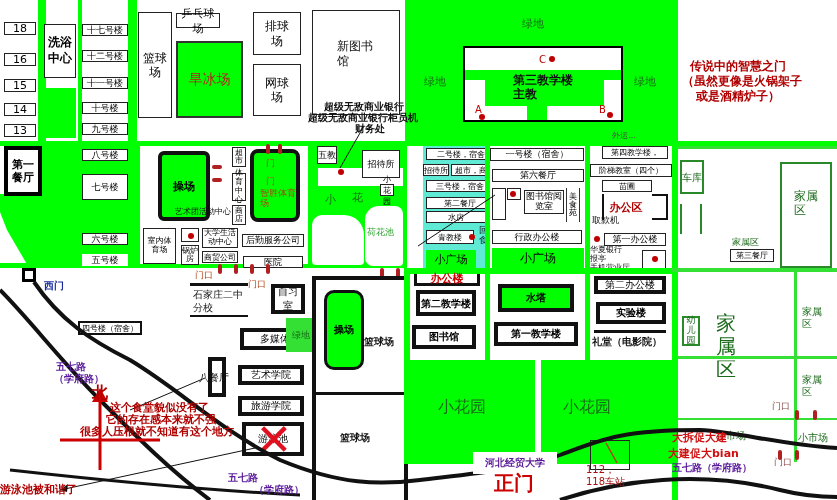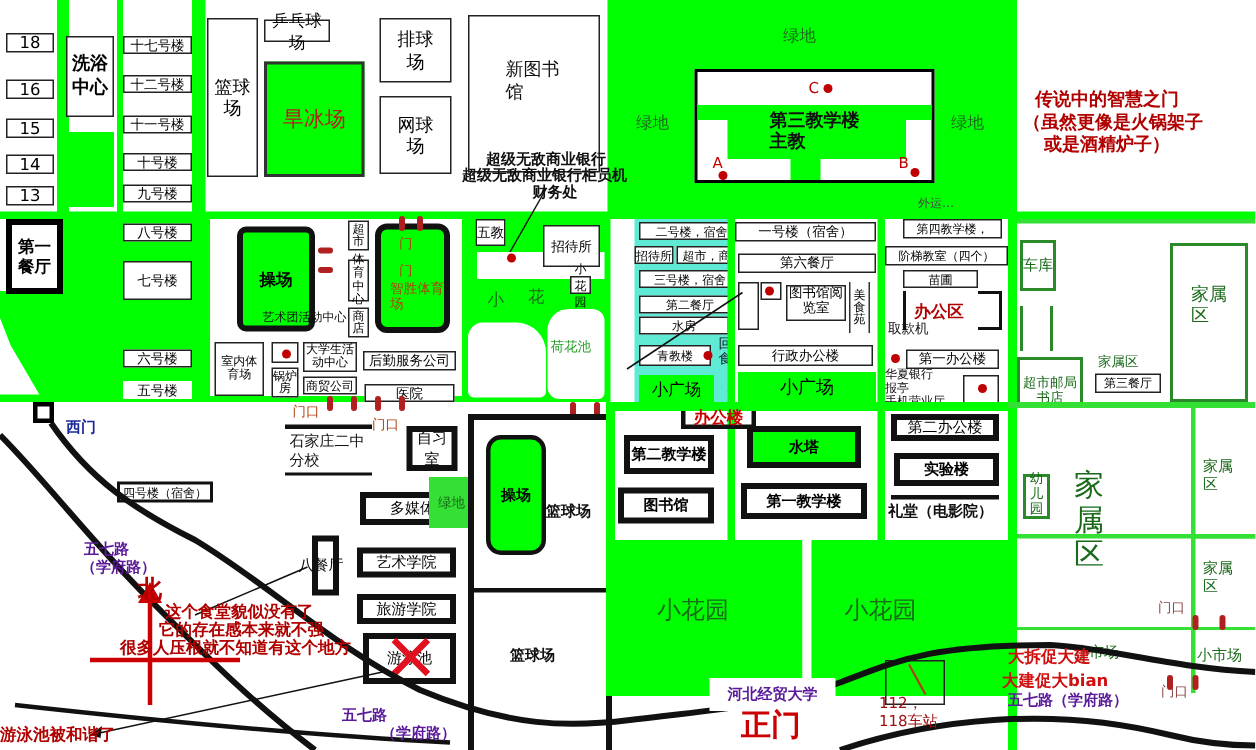--- a/index.html
+++ b/index.html
@@ -179,21 +179,20 @@
   <span class="dot" style="left:62px;top:110px;"></span>
 </div>
 
 <div class="abs" style="left:678px;top:146px;width:159px;height:122px;background:#fff;">
   <div class="abs" style="left:0;top:0;width:159px;height:3px;background:#33e033;"></div>
   <div class="abs gbord ctr green-t" style="left:2px;top:14px;width:24px;height:34px;font-size:10px;white-space:normal;line-height:1.1;">车库</div>
   <div class="abs" style="left:2px;top:58px;width:22px;height:30px;border:2px solid #2a8a2a;border-top:none;border-bottom:none;"></div>
   <div class="abs gbord green-t" style="left:102px;top:16px;width:52px;height:106px;">
     <span class="lbl" style="left:12px;top:26px;font-size:12px;color:#1a6a1a;white-space:normal;width:26px;line-height:1.15;">家属区</span>
   </div>
-  <div class="abs gbord ctr green-t" style="left:0;top:92px;width:44px;height:46px;font-size:9px;white-space:normal;line-height:1.15;padding:2px;">超市邮局书店</div>
   <span class="lbl green-t" style="left:54px;top:92px;font-size:9px;color:#1a6a1a;">家属区</span>
   <div class="abs tbox ctr" style="left:52px;top:103px;width:44px;height:13px;font-size:8px;">第三餐厅</div>
 </div>
 <div class="abs" style="left:672px;top:268px;width:165px;height:4px;background:#33e033;"></div>
 
 <div class="abs" style="left:22px;top:268px;width:14px;height:14px;border:3px solid #000;"></div>
 <div class="lbl" style="left:44px;top:280px;font-size:10px;color:#1a2a9a;font-weight:bold;">西门</div>
 <div class="abs tbox ctr" style="left:78px;top:321px;width:64px;height:14px;font-size:8px;border:2px solid #111;">四号楼（宿舍）</div>
 
 <div class="lbl" style="left:195px;top:271px;font-size:9px;color:#b04010;">门口</div>
@@ -221,21 +220,21 @@
 <div class="lbl" style="left:199px;top:372px;font-size:10px;">八餐厅</div>
 <div class="abs ctr" style="left:238px;top:365px;width:66px;height:20px;border:4px solid #111;background:#fff;font-size:10px;">艺术学院</div>
 <div class="abs ctr" style="left:238px;top:396px;width:66px;height:20px;border:4px solid #111;background:#fff;font-size:10px;">旅游学院</div>
 <div class="abs ctr" style="left:242px;top:422px;width:62px;height:34px;border:4px solid #111;background:#fff;font-size:10px;">游泳池</div>
 <div class="abs ctr" style="left:252px;top:418px;width:44px;height:44px;font-size:44px;color:#e01020;font-weight:bold;line-height:1;">✕</div>
 
 <div class="abs g" style="left:404px;top:268px;width:268px;height:6px;"></div>
 <div class="abs g" style="left:404px;top:268px;width:6px;height:92px;"></div>
 <div class="abs g" style="left:485px;top:268px;width:5px;height:92px;"></div>
 <div class="abs g" style="left:585px;top:268px;width:5px;height:92px;"></div>
-<div class="abs ctr dred" style="left:414px;top:274px;width:50px;height:12px;font-size:11px;border-left:3px solid #111;border-right:3px solid #111;border-bottom:3px solid #111;color:#c00;margin-left:40px;">办公楼</div>
+<div class="abs ctr dred" style="left:414px;top:274px;width:66px;height:12px;font-size:11px;border-left:3px solid #111;border-right:3px solid #111;border-bottom:3px solid #111;color:#c00;">办公楼</div>
 <div class="abs ctr" style="left:416px;top:290px;width:60px;height:26px;border:4px solid #111;background:#fff;font-size:10px;font-weight:bold;white-space:normal;line-height:1.1;">第二教学楼</div>
 <div class="abs ctr" style="left:412px;top:325px;width:64px;height:24px;border:4px solid #111;background:#fff;font-size:10px;font-weight:bold;">图书馆</div>
 <div class="abs g ctr" style="left:498px;top:284px;width:76px;height:28px;border:4px solid #111;font-size:10px;font-weight:bold;">水塔</div>
 <div class="abs ctr" style="left:494px;top:322px;width:84px;height:24px;border:4px solid #111;background:#fff;font-size:10px;font-weight:bold;">第一教学楼</div>
 <div class="abs ctr" style="left:594px;top:276px;width:72px;height:18px;border:4px solid #111;background:#fff;font-size:10px;font-weight:normal;">第二办公楼</div>
 <div class="abs ctr" style="left:596px;top:302px;width:70px;height:22px;border:4px solid #111;background:#fff;font-size:10px;font-weight:bold;">实验楼</div>
 <div class="abs" style="left:594px;top:330px;width:72px;height:3px;background:#111;"></div>
 <div class="lbl" style="left:592px;top:336px;font-size:10px;font-weight:bold;">礼堂（电影院）</div>
 
 <div class="abs g" style="left:404px;top:360px;width:131px;height:104px;">

